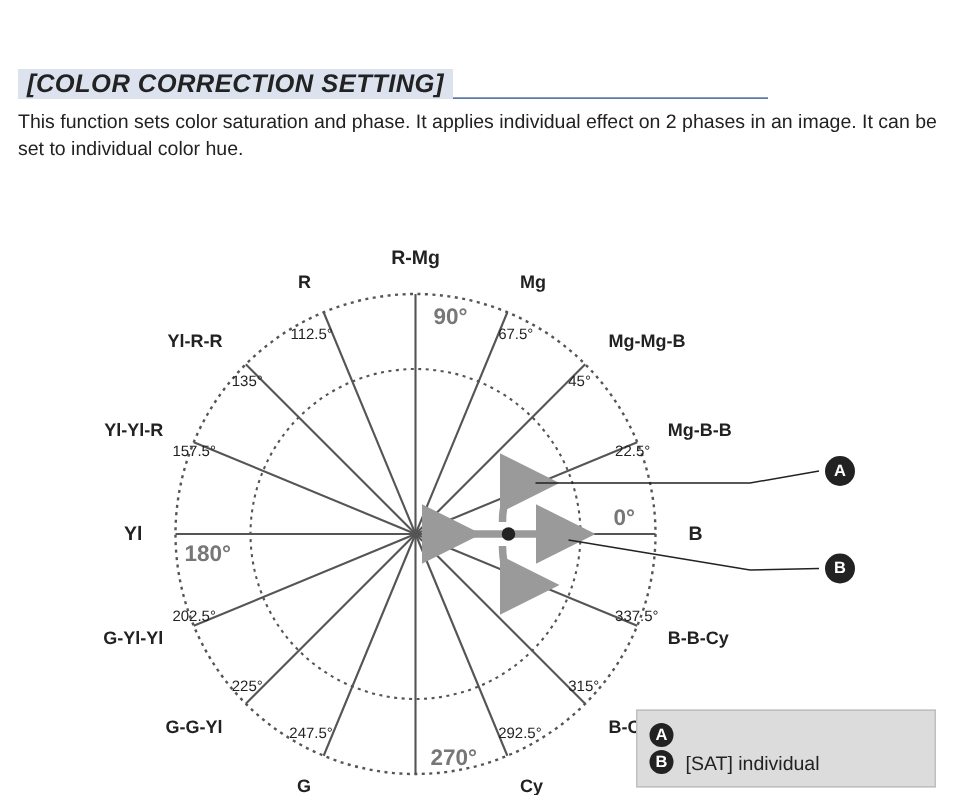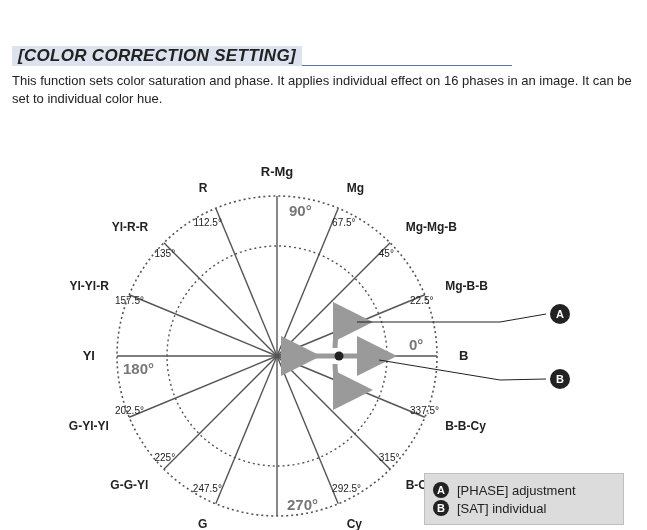--- a/index.html
+++ b/index.html
@@ -25,21 +25,21 @@
 <body>
 <div class="page">
 
 <div class="title-bar">
   <div class="title-block">
     <span class="title-text">[COLOR CORRECTION SETTING]</span>
   </div>
   <div class="title-accent"></div>
 </div>
 
-<p class="desc">This function sets color saturation and phase. It applies individual effect on 16 phases in an image. It can be set to individual color hue.</p>
+<p class="desc">This function sets color saturation and phase. It applies individual effect on 2 phases in an image. It can be set to individual color hue.</p>
 
 <div class="diagram-wrap">
   <svg id="vscope" width="620" height="460" viewBox="0 0 620 460">
         <circle cx="265" cy="245" r="160" fill="none" stroke="#555" stroke-width="1.6" stroke-dasharray="2 3"></circle>
         <circle cx="265" cy="245" r="110" fill="none" stroke="#555" stroke-width="1.4" stroke-dasharray="2 3"></circle>
         <line x1="265" y1="245" x2="425" y2="245" stroke="#555" stroke-width="1.4"></line>
         <text x="447" y="249" text-anchor="start" class="spoke-label-big">B</text>
         <line x1="265" y1="245" x2="412.8207252018059" y2="183.77065082158563" stroke="#555" stroke-width="1.4"></line>
         <text x="398.0386526816253" y="192.89358573942707" text-anchor="start" class="deg-label">22.5°</text>
         <text x="433.1460749170542" y="179.35161530955367" text-anchor="start" class="spoke-label">Mg-B-B</text>
@@ -102,21 +102,20 @@
         <path d="M 367 249 L 488 269 L 534 268" fill="none" stroke="#222" stroke-width="1"></path>
         <circle cx="548" cy="203" r="10" class="badge"></circle>
         <text x="548" y="203" class="badge-text">A</text>
         <circle cx="548" cy="268" r="10" class="badge"></circle>
         <text x="548" y="268" class="badge-text">B</text>
       </svg>
 
   <div class="legend-box">
     <div class="legend-row">
       <span class="legend-badge">A</span>
-      <span>[PHASE] adjustment</span>
     </div>
     <div class="legend-row">
       <span class="legend-badge">B</span>
       <span>[SAT] individual</span>
     </div>
   </div>
 </div>
 
 </div>
 

